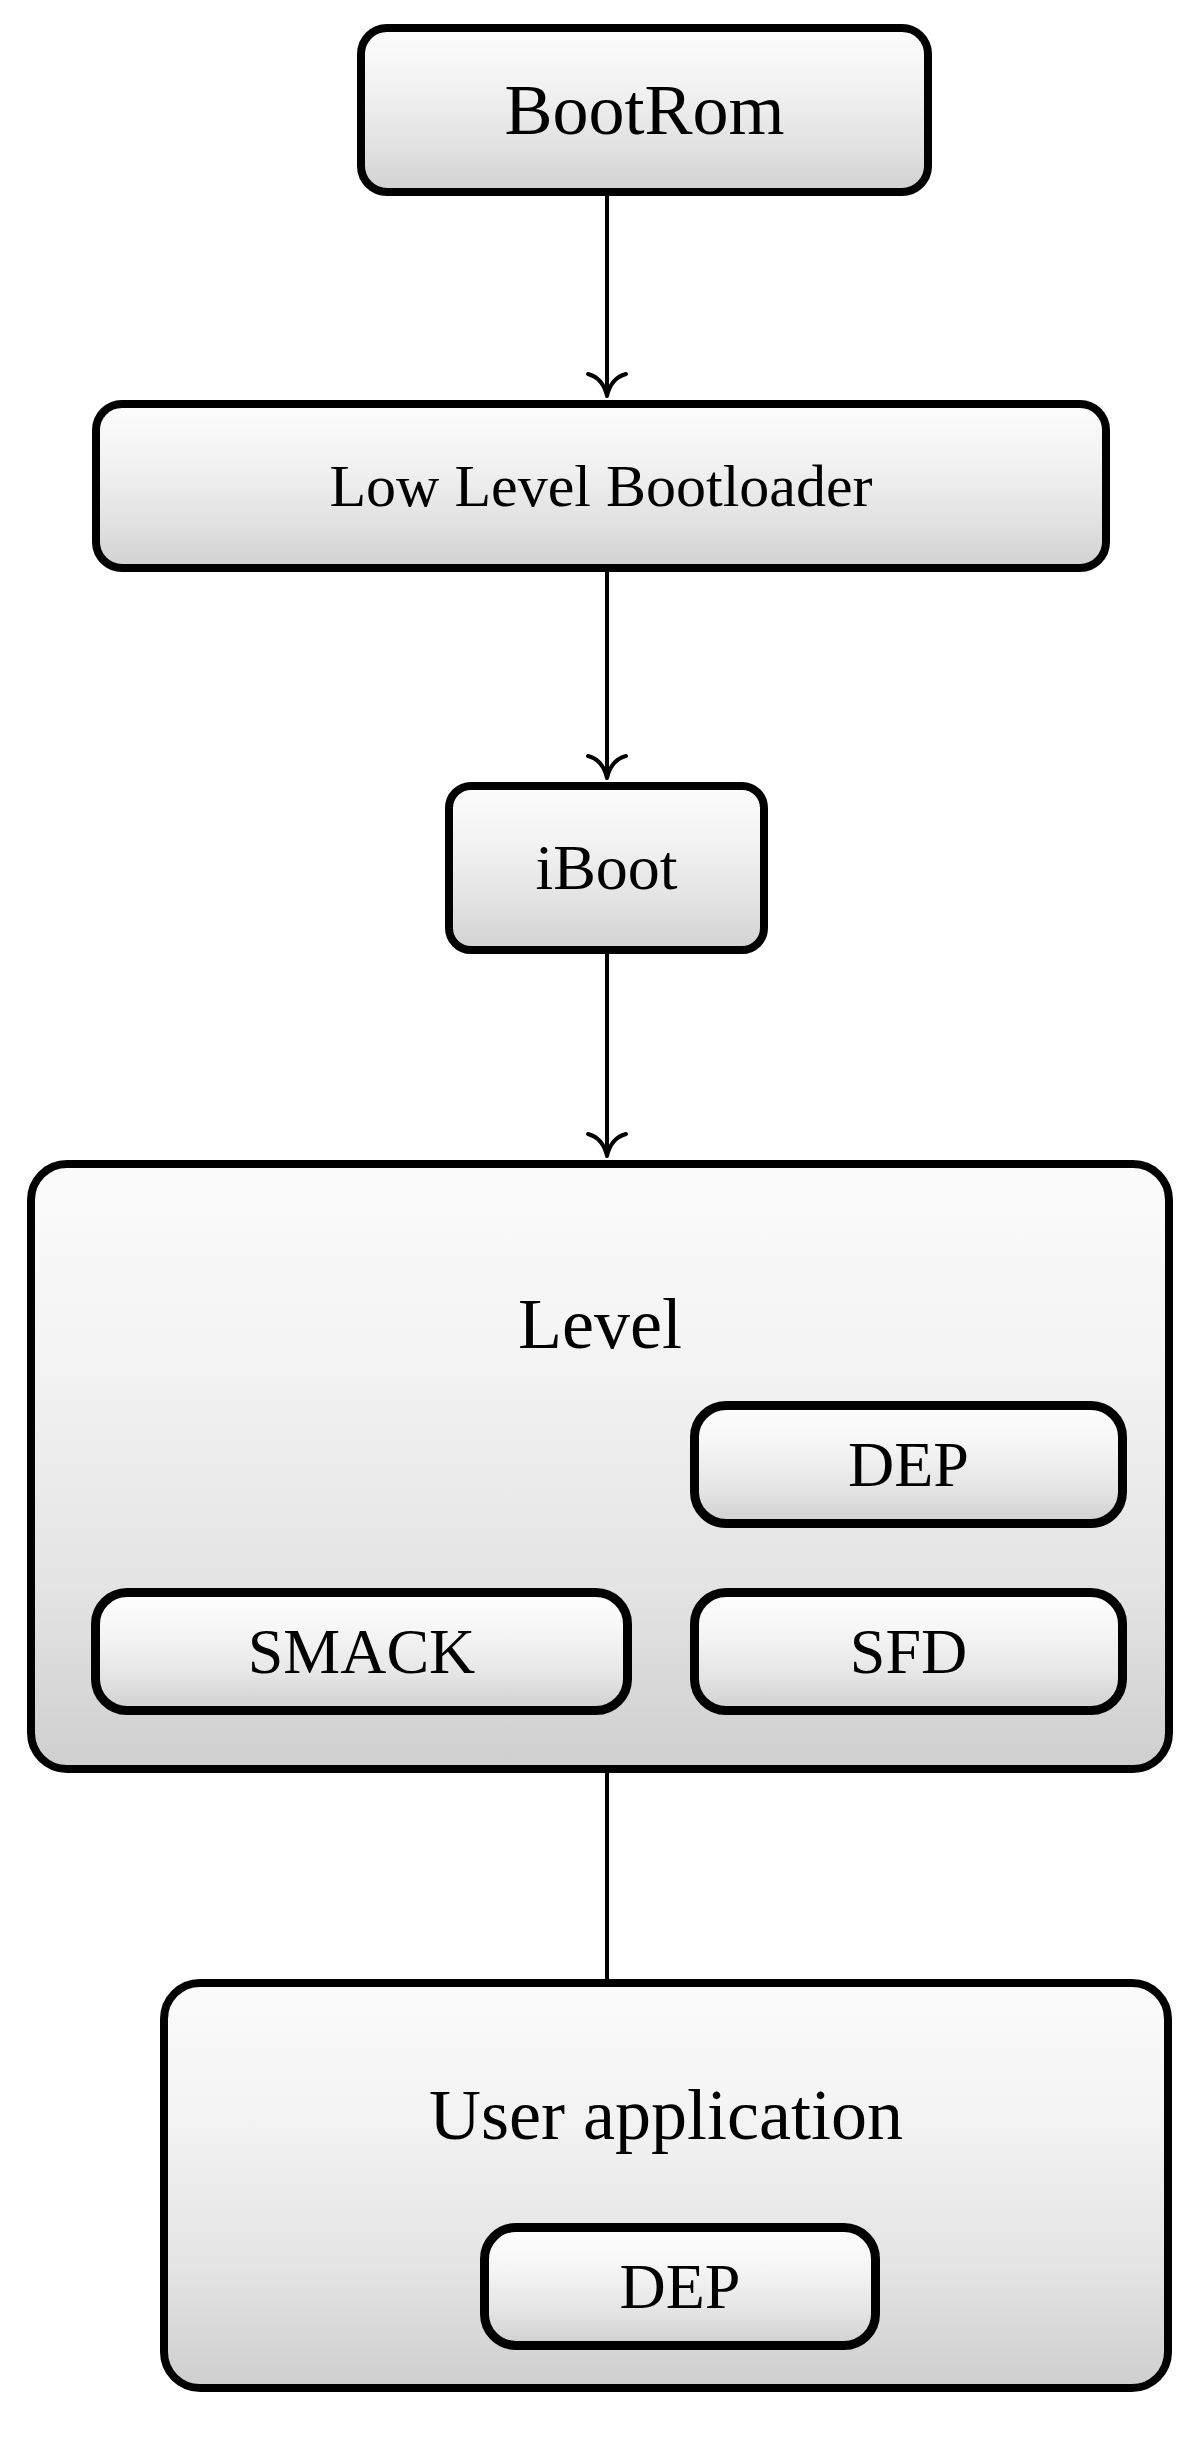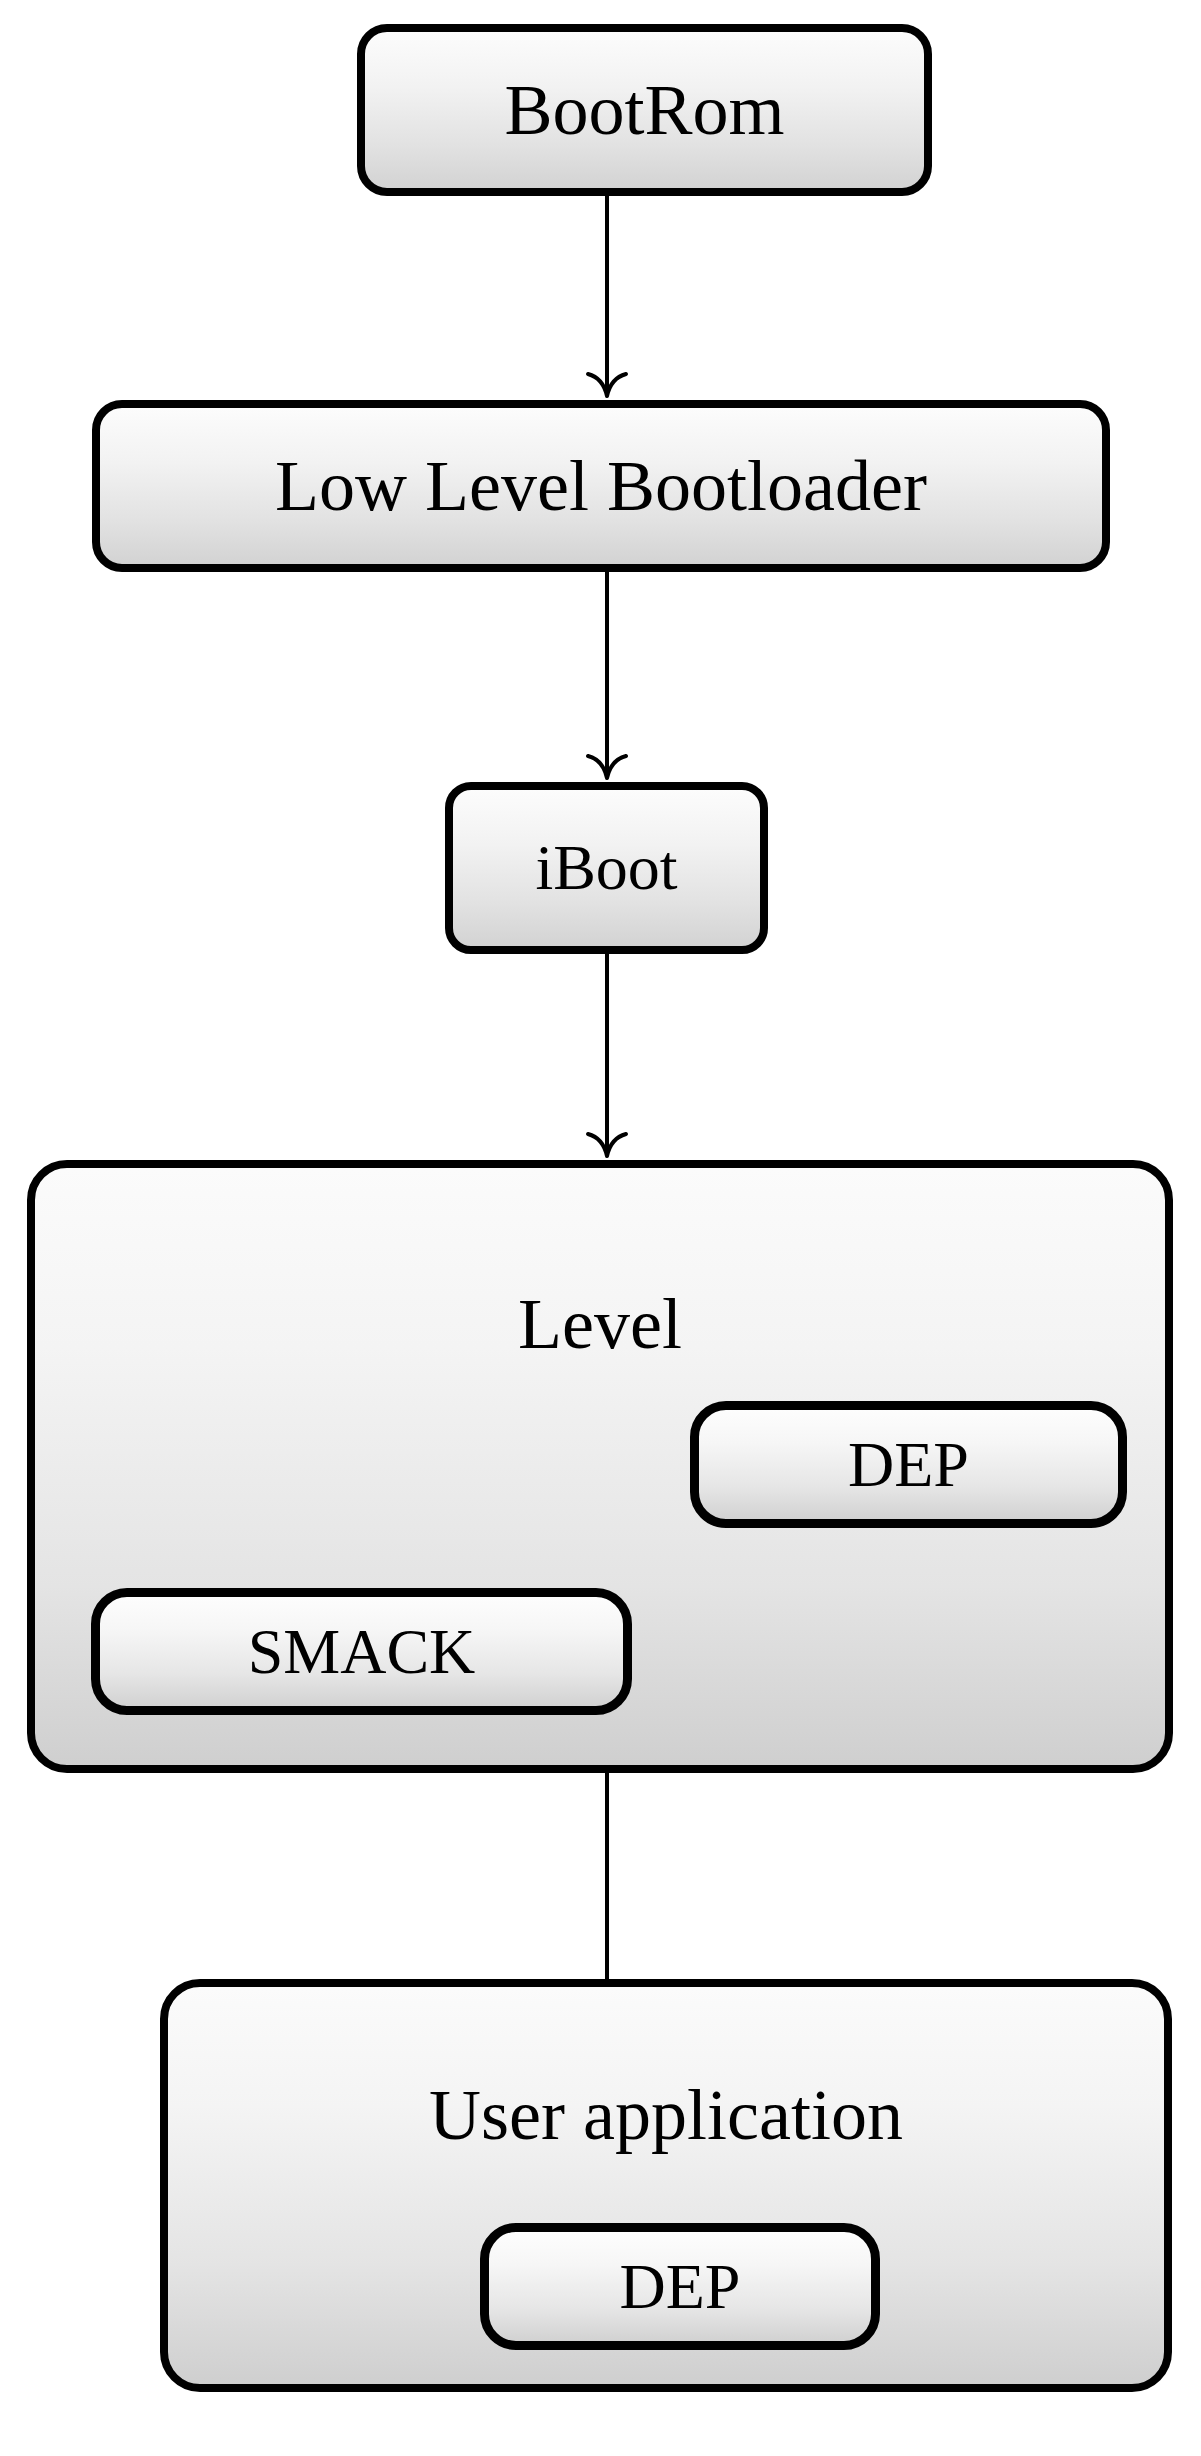--- a/index.html
+++ b/index.html
@@ -47,21 +47,21 @@
   }
 
   
   #node-bootrom {
     left: 357px;  top: 24px;   width: 575px;  height: 172px;
     font-size: 72px;
     border-radius: 30px;
   }
   #node-llb {
     left: 92px;   top: 400px;  width: 1018px; height: 172px;
-    font-size: 72px;
+    font-size: 60px;
     border-radius: 30px;
   }
   #node-iboot {
     left: 445px;  top: 782px;  width: 323px;  height: 172px;
     font-size: 64px;
     border-radius: 26px;
   }
   #node-kernel {
     left: 27px;   top: 1160px; width: 1146px; height: 613px;
     border-radius: 40px;
@@ -156,20 +156,23 @@
 
 
     <div class="subnode" id="sub-dep">
       <span>DEP</span>
     </div>
 
     <div class="subnode" id="sub-smack">
       <span>SMACK</span>
     </div>
 
+    <div class="subnode" id="sub-sfd">
+      <span>SFD</span>
+    </div>
   </div>
 
   <div class="node container" id="node-userapp">
     <div class="node-title">User application</div>
 
     <div class="subnode" id="sub-userdep">
       <span>DEP</span>
     </div>
   </div>
 

